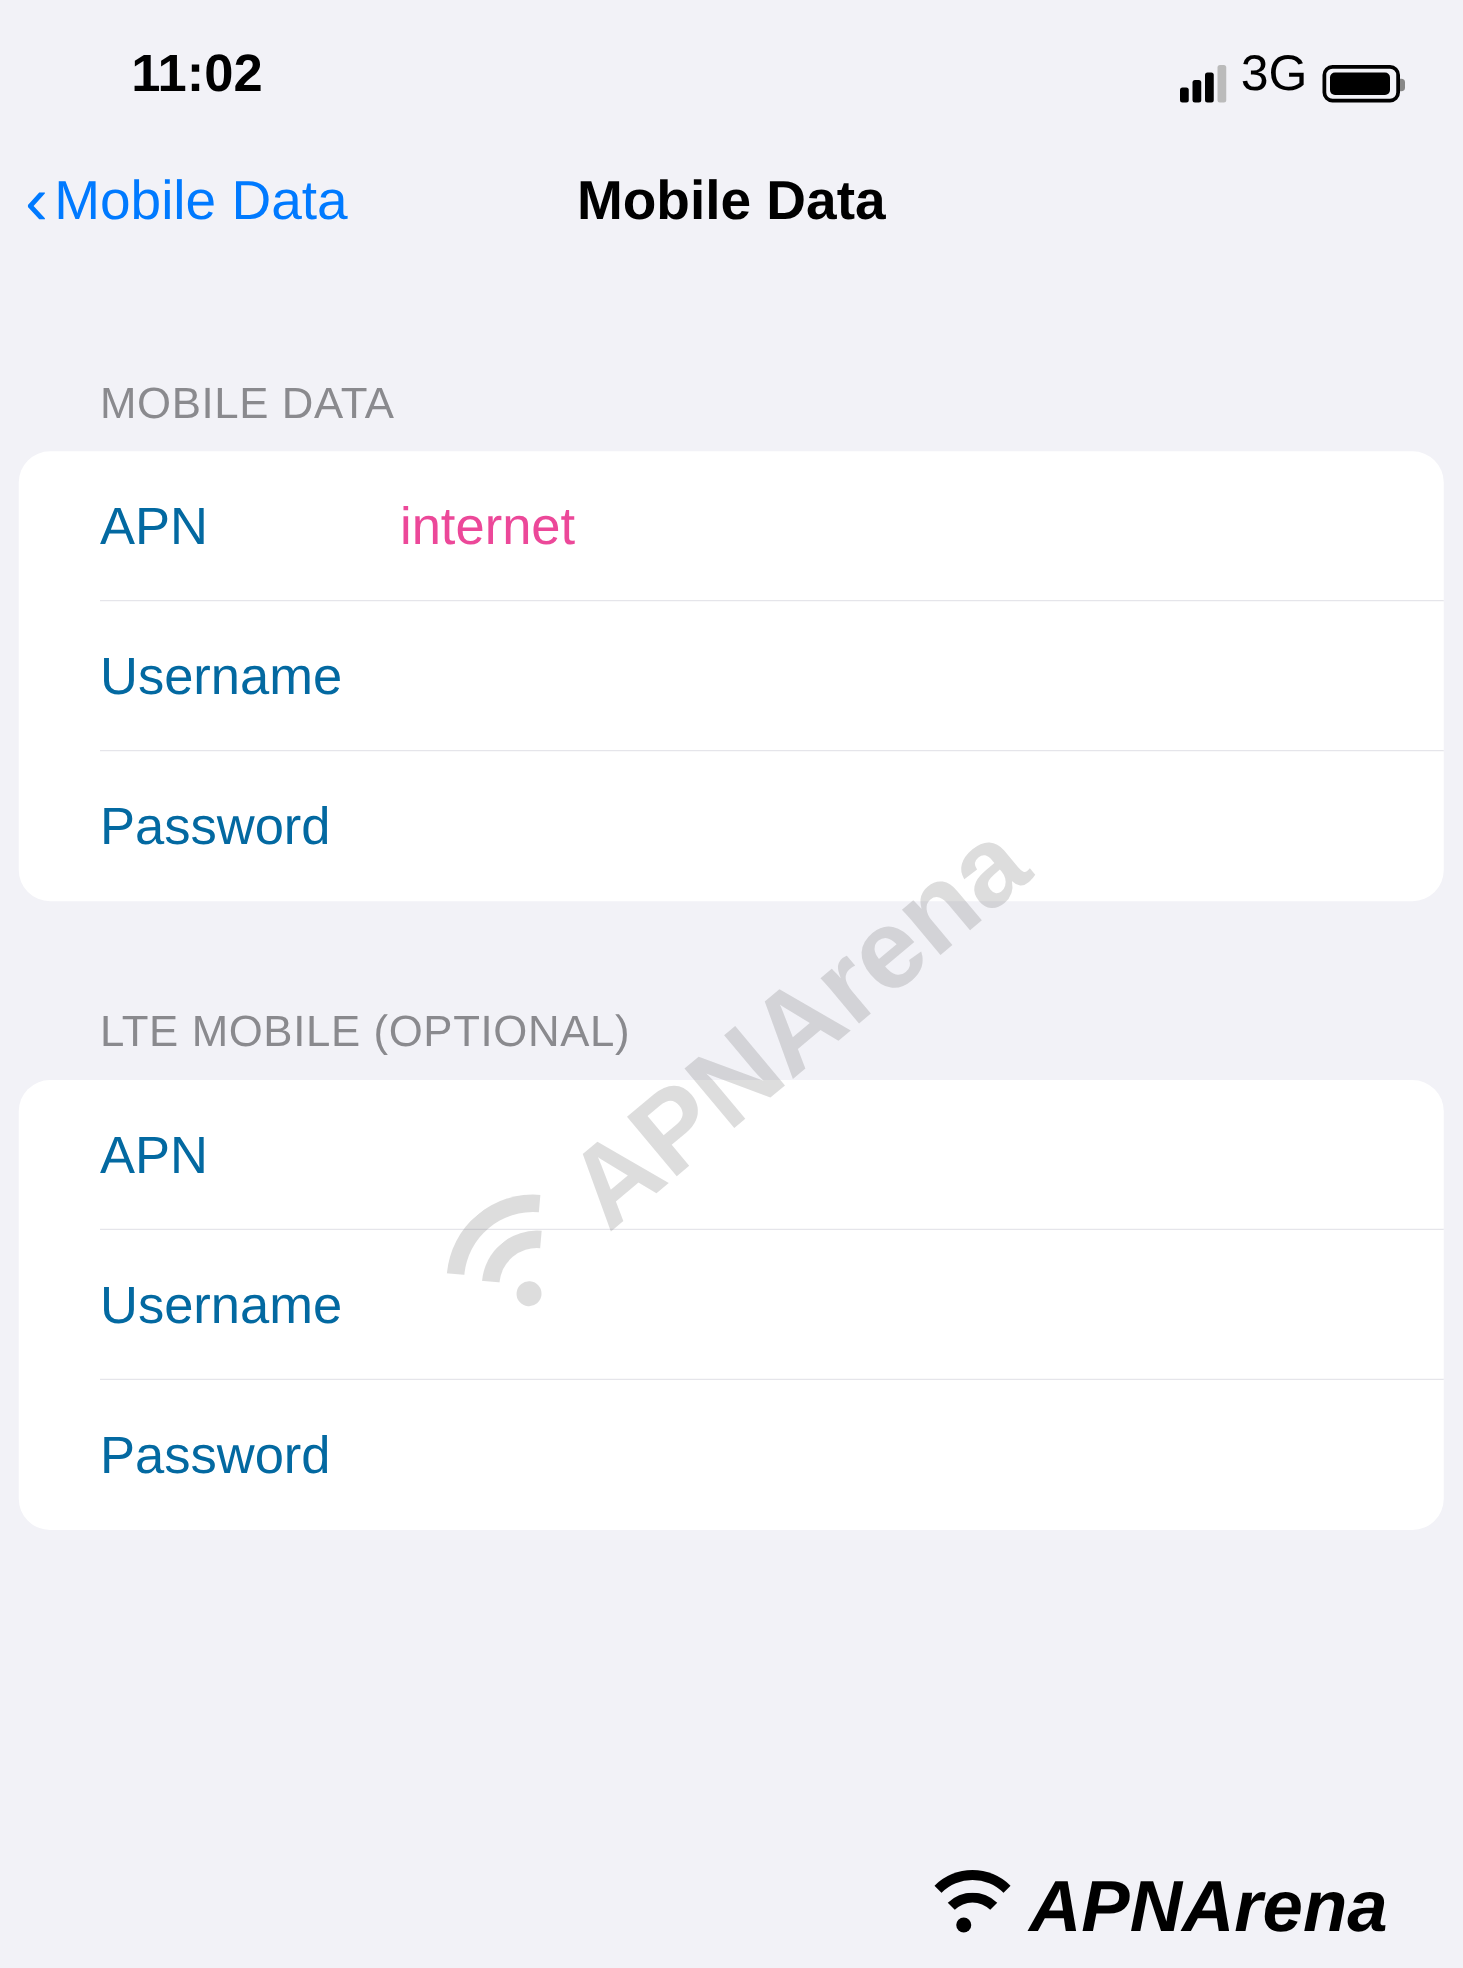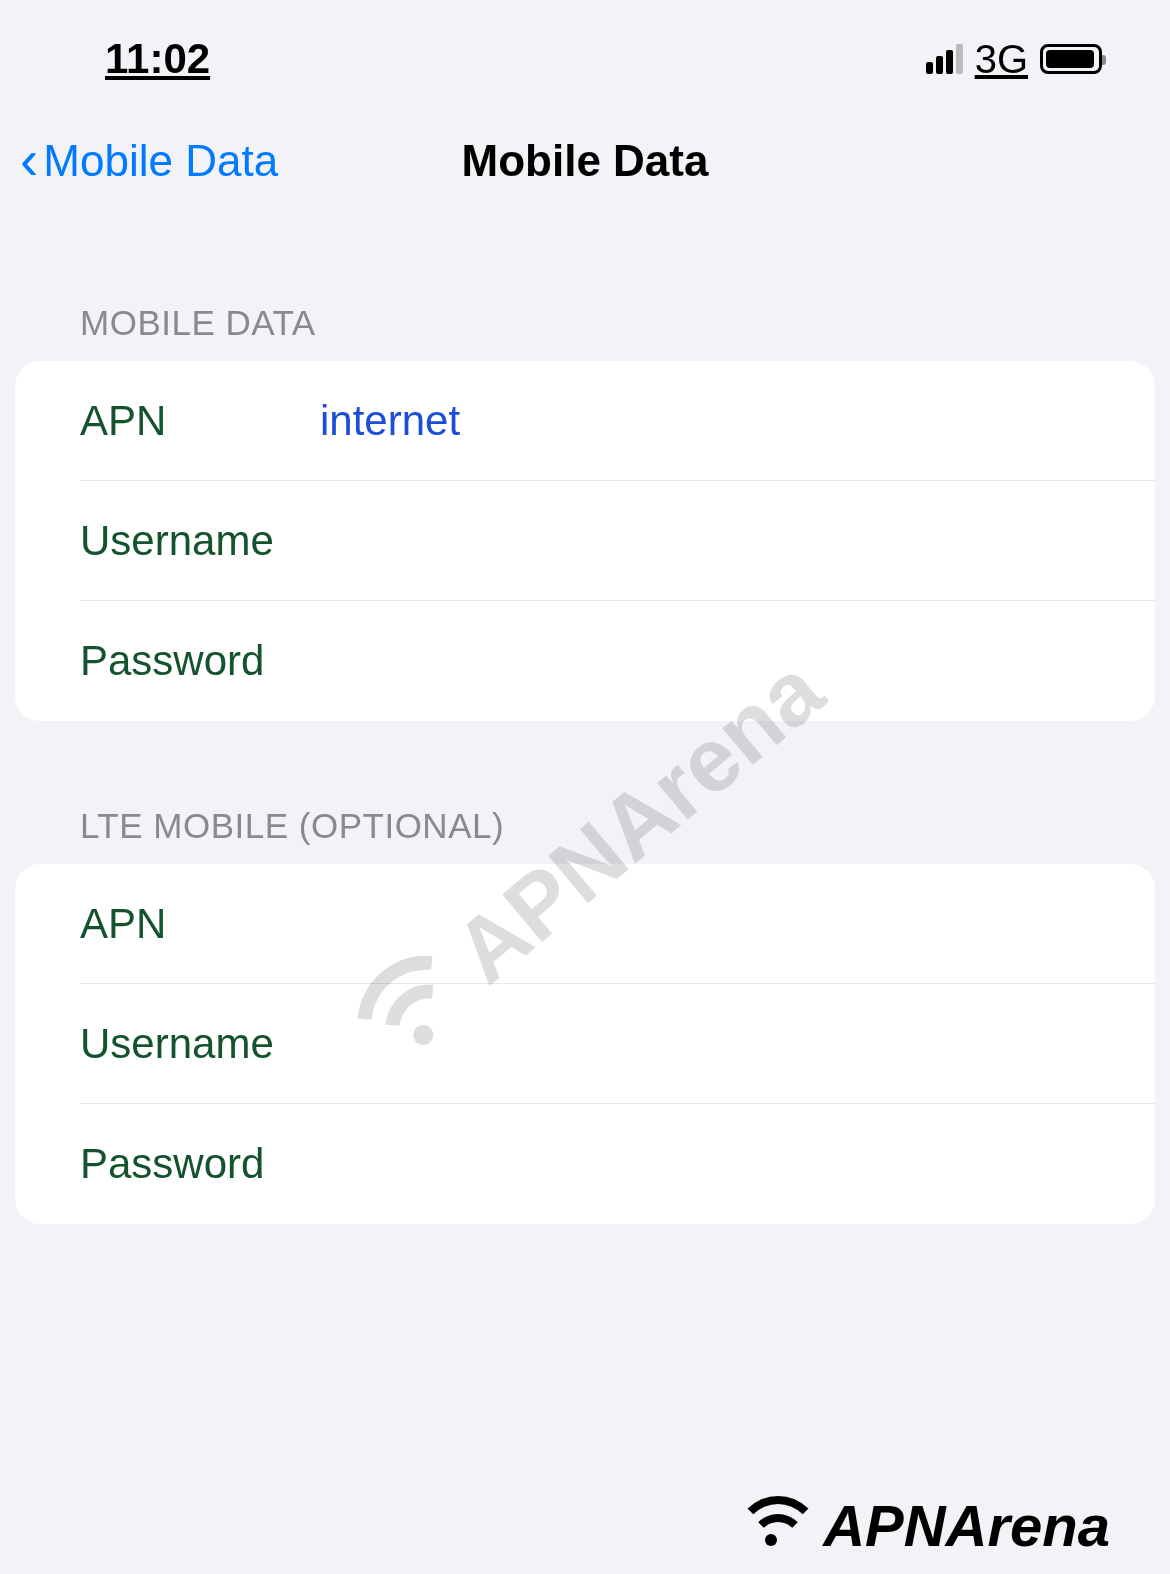--- a/index.html
+++ b/index.html
@@ -12,31 +12,30 @@
       background: #F2F2F7;
       width: 1170px;
       height: 1574px;
       position: relative;
       overflow: hidden;
     }
     .status-bar {
       display: flex;
       justify-content: space-between;
       align-items: center;
-      padding: 35px 68px 30px 105px;
-      text-decoration: underline;
+      padding: 35px 50px 30px 105px;
     }
     .status-time {
       font-size: 42px;
       font-weight: 600;
       color: #000;
     }
     .status-right {
       display: flex;
-      align-items: center;
+      align-items: flex-end;
       gap: 12px;
     }
     .signal-bars {
       display: flex;
       align-items: flex-end;
       gap: 3px;
     }
     .signal-bars span {
       width: 7px;
       background: #000;
@@ -129,28 +128,28 @@
       border-bottom: 1px solid #E5E5EA;
       margin-left: 65px;
       padding-left: 0;
     }
     .table-row:not(:last-child) .row-label {
       margin-left: 0;
     }
     .row-label {
       font-size: 42px;
       font-weight: 400;
-      color: #14532d;
+      color: #0369a1;
       width: 240px;
       flex-shrink: 0;
     }
     .row-input {
       font-size: 42px;
       font-weight: 400;
-      color: #1d4ed8;
+      color: #ec4899;
       border: none;
       outline: none;
       background: transparent;
       flex: 1;
     }
     .watermark-center {
       position: absolute;
       left: 50%;
       top: 55%;
       transform: translate(-50%, -50%) rotate(-40deg);

